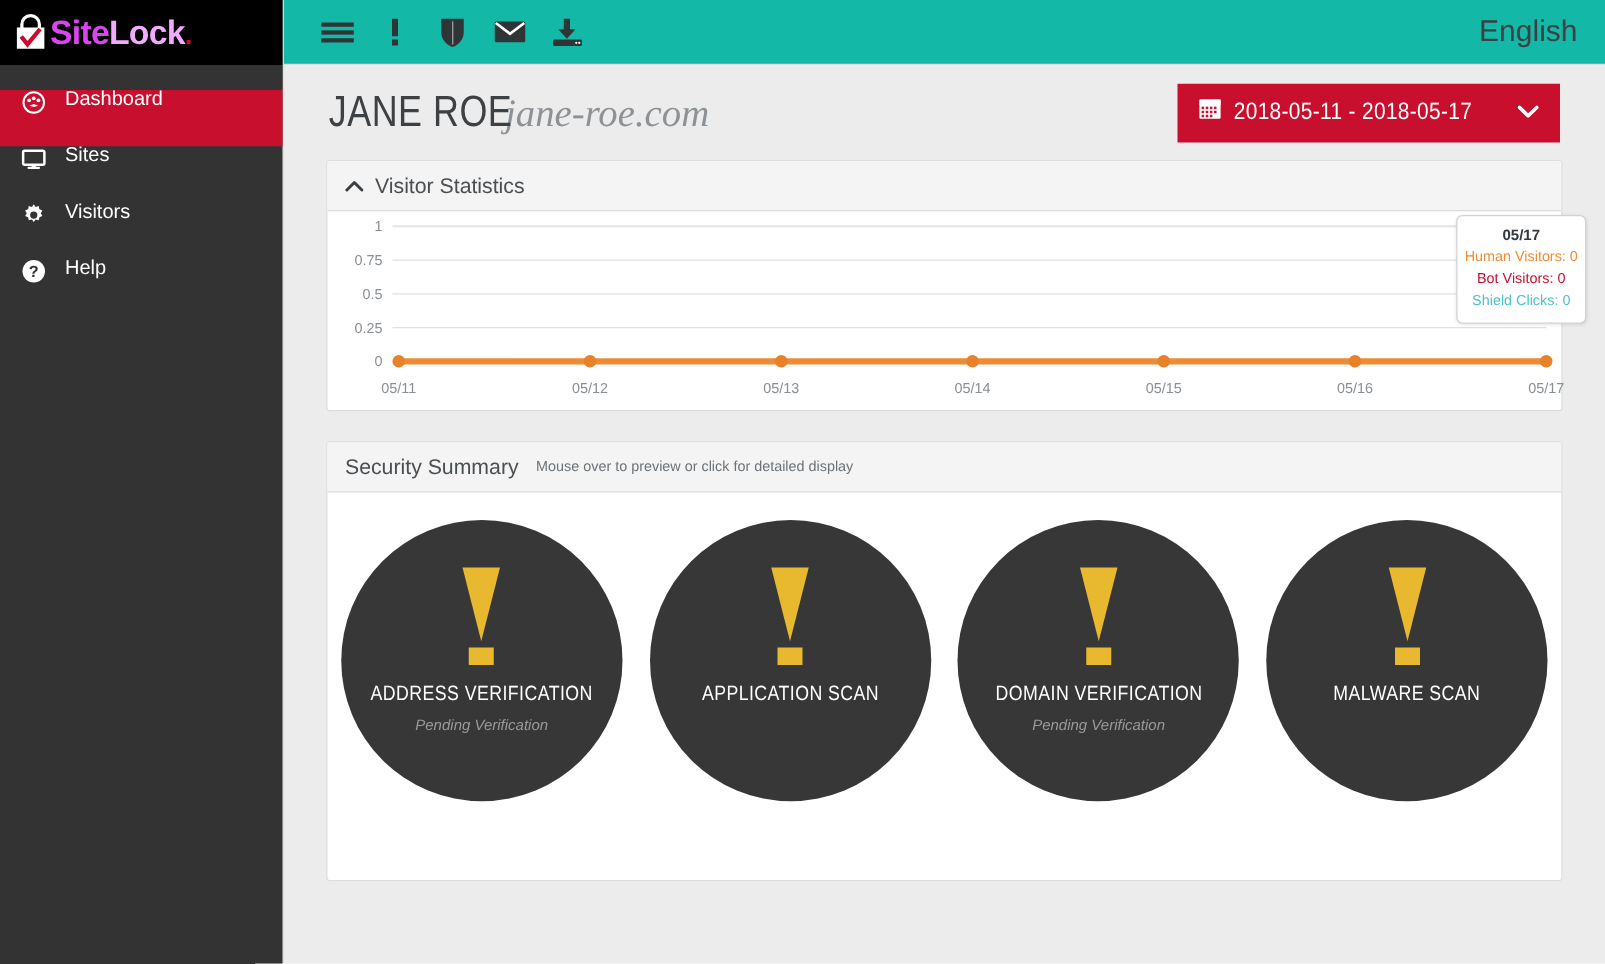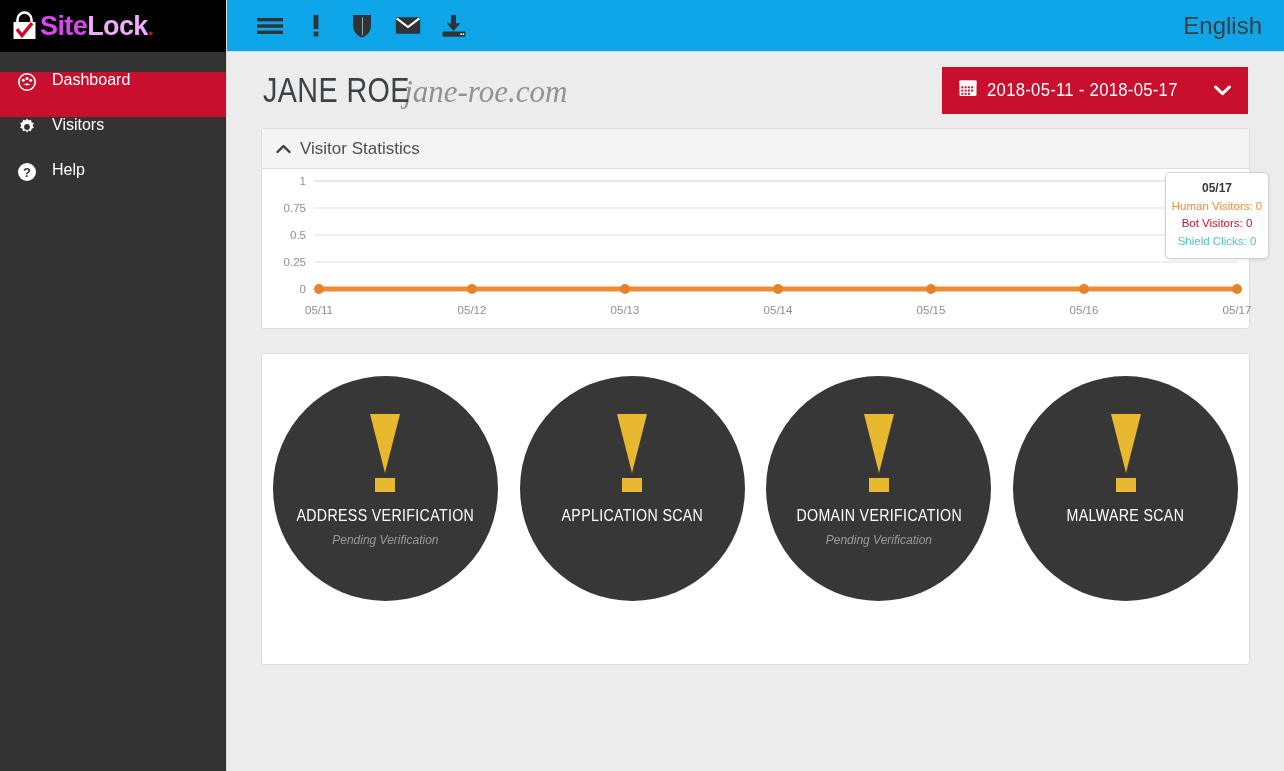--- a/index.html
+++ b/index.html
@@ -59,21 +59,21 @@
   
   .main {
     flex: 1 1 auto; height: 771px;
     background: #ececec;
     display: flex; flex-direction: column;
     border-left: 1px solid #d9d9d9;
     overflow: hidden;
   }
 
   .topbar {
-    height: 52px; background: #0ea5e9;
+    height: 52px; background: #14b8a6;
     border-bottom: 1px solid #dcdcdc;
     display: flex; align-items: center;
     flex: 0 0 52px;
     padding: 0 22px 0 20px;
   }
   .topbar-icons { display: flex; align-items: center; gap: 0px; }
   .ticon {
     width: 46px; height: 40px;
     display: flex; align-items: center; justify-content: center;
     cursor: pointer;
@@ -262,20 +262,30 @@
           <svg width="20" height="20" viewBox="0 0 20 20">
             <circle cx="10" cy="10" r="9" fill="#ffffff"></circle>
             <circle cx="10" cy="10" r="7.4" fill="#c8102e"></circle>
             <circle cx="6.3" cy="8.2" r="1.5" fill="#ffffff"></circle>
             <circle cx="10" cy="6.6" r="1.5" fill="#ffffff"></circle>
             <circle cx="13.7" cy="8.2" r="1.5" fill="#ffffff"></circle>
             <path d="M10 11.2 L13.6 12.6 L10 13.6 L6.4 12.6 Z" fill="#ffffff"></path>
           </svg>
         </span>
         <span class="nav-label">Dashboard</span>
+      </li>
+      <li class="nav-item">
+        <span class="nav-ico">
+          <svg width="20" height="20" viewBox="0 0 20 20">
+            <rect x="1.5" y="3.5" width="17" height="11.2" rx="1.2" fill="none" stroke="#ffffff" stroke-width="2"></rect>
+            <rect x="8.3" y="14.5" width="3.4" height="2.3" fill="#ffffff"></rect>
+            <rect x="5" y="16.4" width="10" height="1.8" rx="0.8" fill="#ffffff"></rect>
+          </svg>
+        </span>
+        <span class="nav-label">Sites</span>
       </li>
       <li class="nav-item">
         <span class="nav-ico">
           <svg width="20" height="20" viewBox="0 0 20 20">
             <path fill="#ffffff" d="M10 1.4 l1.5 2.1 2.5-.7 .5 2.5 2.4 1 -1.3 2.2 1.3 2.2 -2.4 1 -.5 2.5 -2.5-.7 -1.5 2.1 -1.5-2.1 -2.5 .7 -.5-2.5 -2.4-1 1.3-2.2 -1.3-2.2 2.4-1 .5-2.5 2.5 .7z"></path>
             <circle cx="10" cy="10" r="2.9" fill="#333333"></circle>
           </svg>
         </span>
         <span class="nav-label">Visitors</span>
       </li>
@@ -419,20 +429,24 @@
           <div class="tooltip">
             <div class="tt-date">05/17</div>
             <div class="tt-human">Human Visitors: 0</div>
             <div class="tt-bot">Bot Visitors: 0</div>
             <div class="tt-shield">Shield Clicks: 0</div>
           </div>
         </div>
       </section>
 
       <section class="panel">
+        <div class="panel-head">
+          <span class="panel-title">Security Summary</span>
+          <span class="panel-sub">Mouse over to preview or click for detailed display</span>
+        </div>
         <div class="sec-body">
 
           <div class="sec-circle">
             <span class="bang">
               <span class="bang-stem"></span>
                 <span class="bang-dot"></span>
             </span>
             <span class="sec-label">ADDRESS VERIFICATION</span>
             <span class="sec-status">Pending Verification</span>
           </div>

